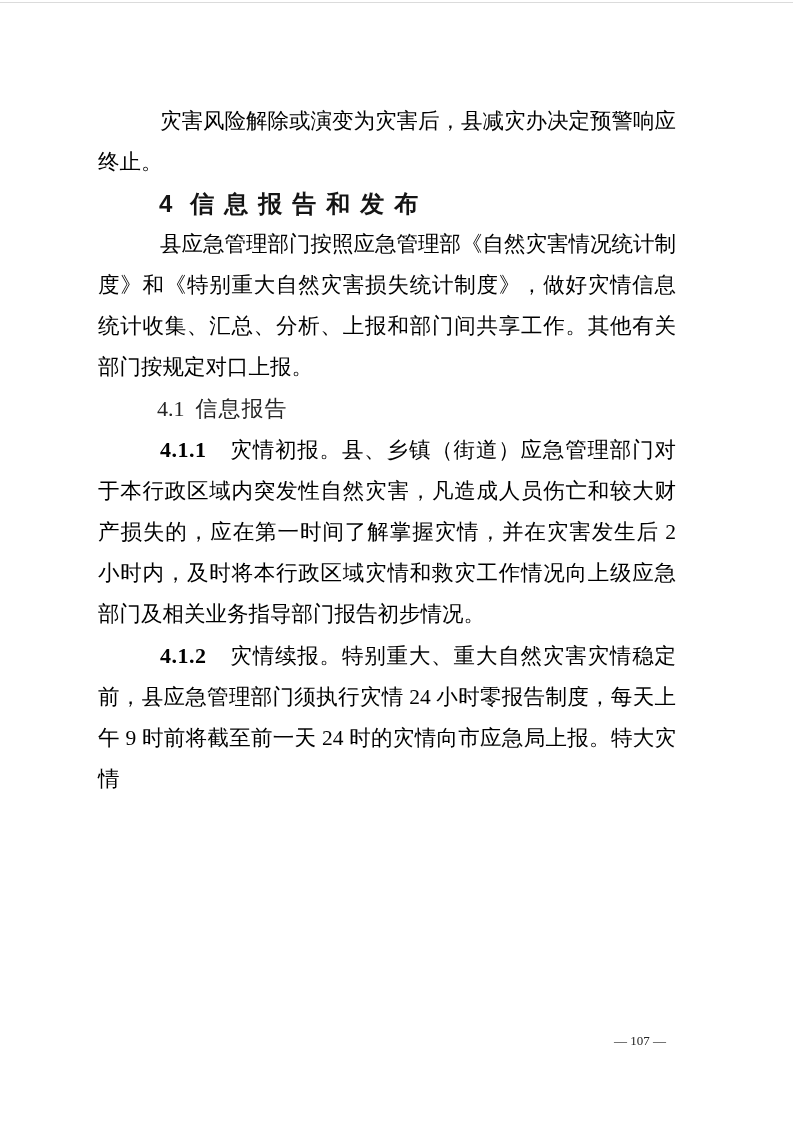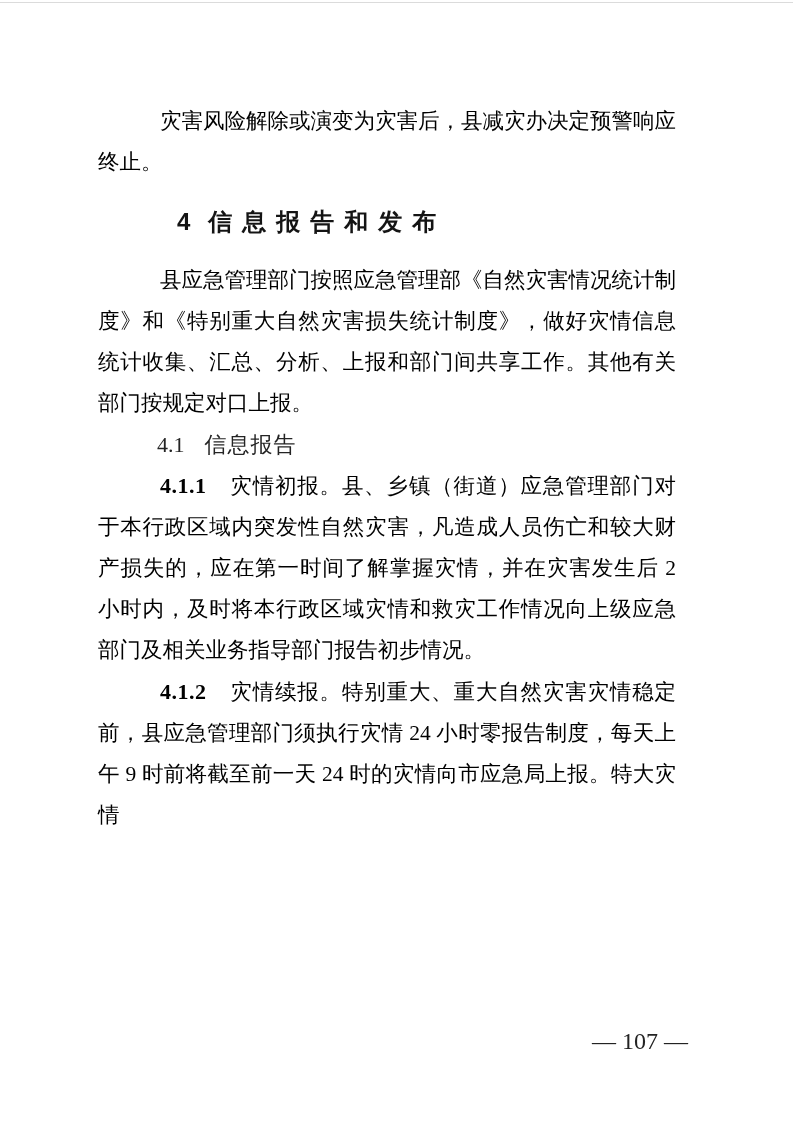--- a/index.html
+++ b/index.html
@@ -40,21 +40,21 @@
     color: #000000;
     letter-spacing: 0;
   }
   .body-para .para-num {
     font-weight: bold;
     font-size: 22px;
     margin-right: 23px;
     letter-spacing: 0.5px;
   }
   .h-section {
-    margin: 18px;
+    margin: 0;
     padding-left: 61px;
     font-size: 24px;
     line-height: 41px;
     font-weight: bold;
     font-family: "Liberation Sans", "DejaVu Sans", sans-serif;
     color: #141414;
   }
   .h-section .h-num {
     margin-right: 18px;
     letter-spacing: 0;
@@ -64,32 +64,32 @@
   }
   .h-sub {
     margin: 0;
     padding-left: 59px;
     font-size: 22px;
     line-height: 41px;
     font-weight: normal;
     color: #242424;
   }
   .h-sub .sub-num {
-    margin-right: 20px;
+    margin-right: 11px;
   }
   .h-sub .sub-title {
     letter-spacing: 1px;
   }
   .footer {
     position: absolute;
     left: 560px;
     top: 1029px;
     width: 160px;
     text-align: center;
-    font-size: 24px;
+    font-size: 13px;
     line-height: 24px;
     color: #232323;
   }
 </style>
 </head>
 <body>
 
 <div class="page">
   <div class="top-scan-line"></div>
 

